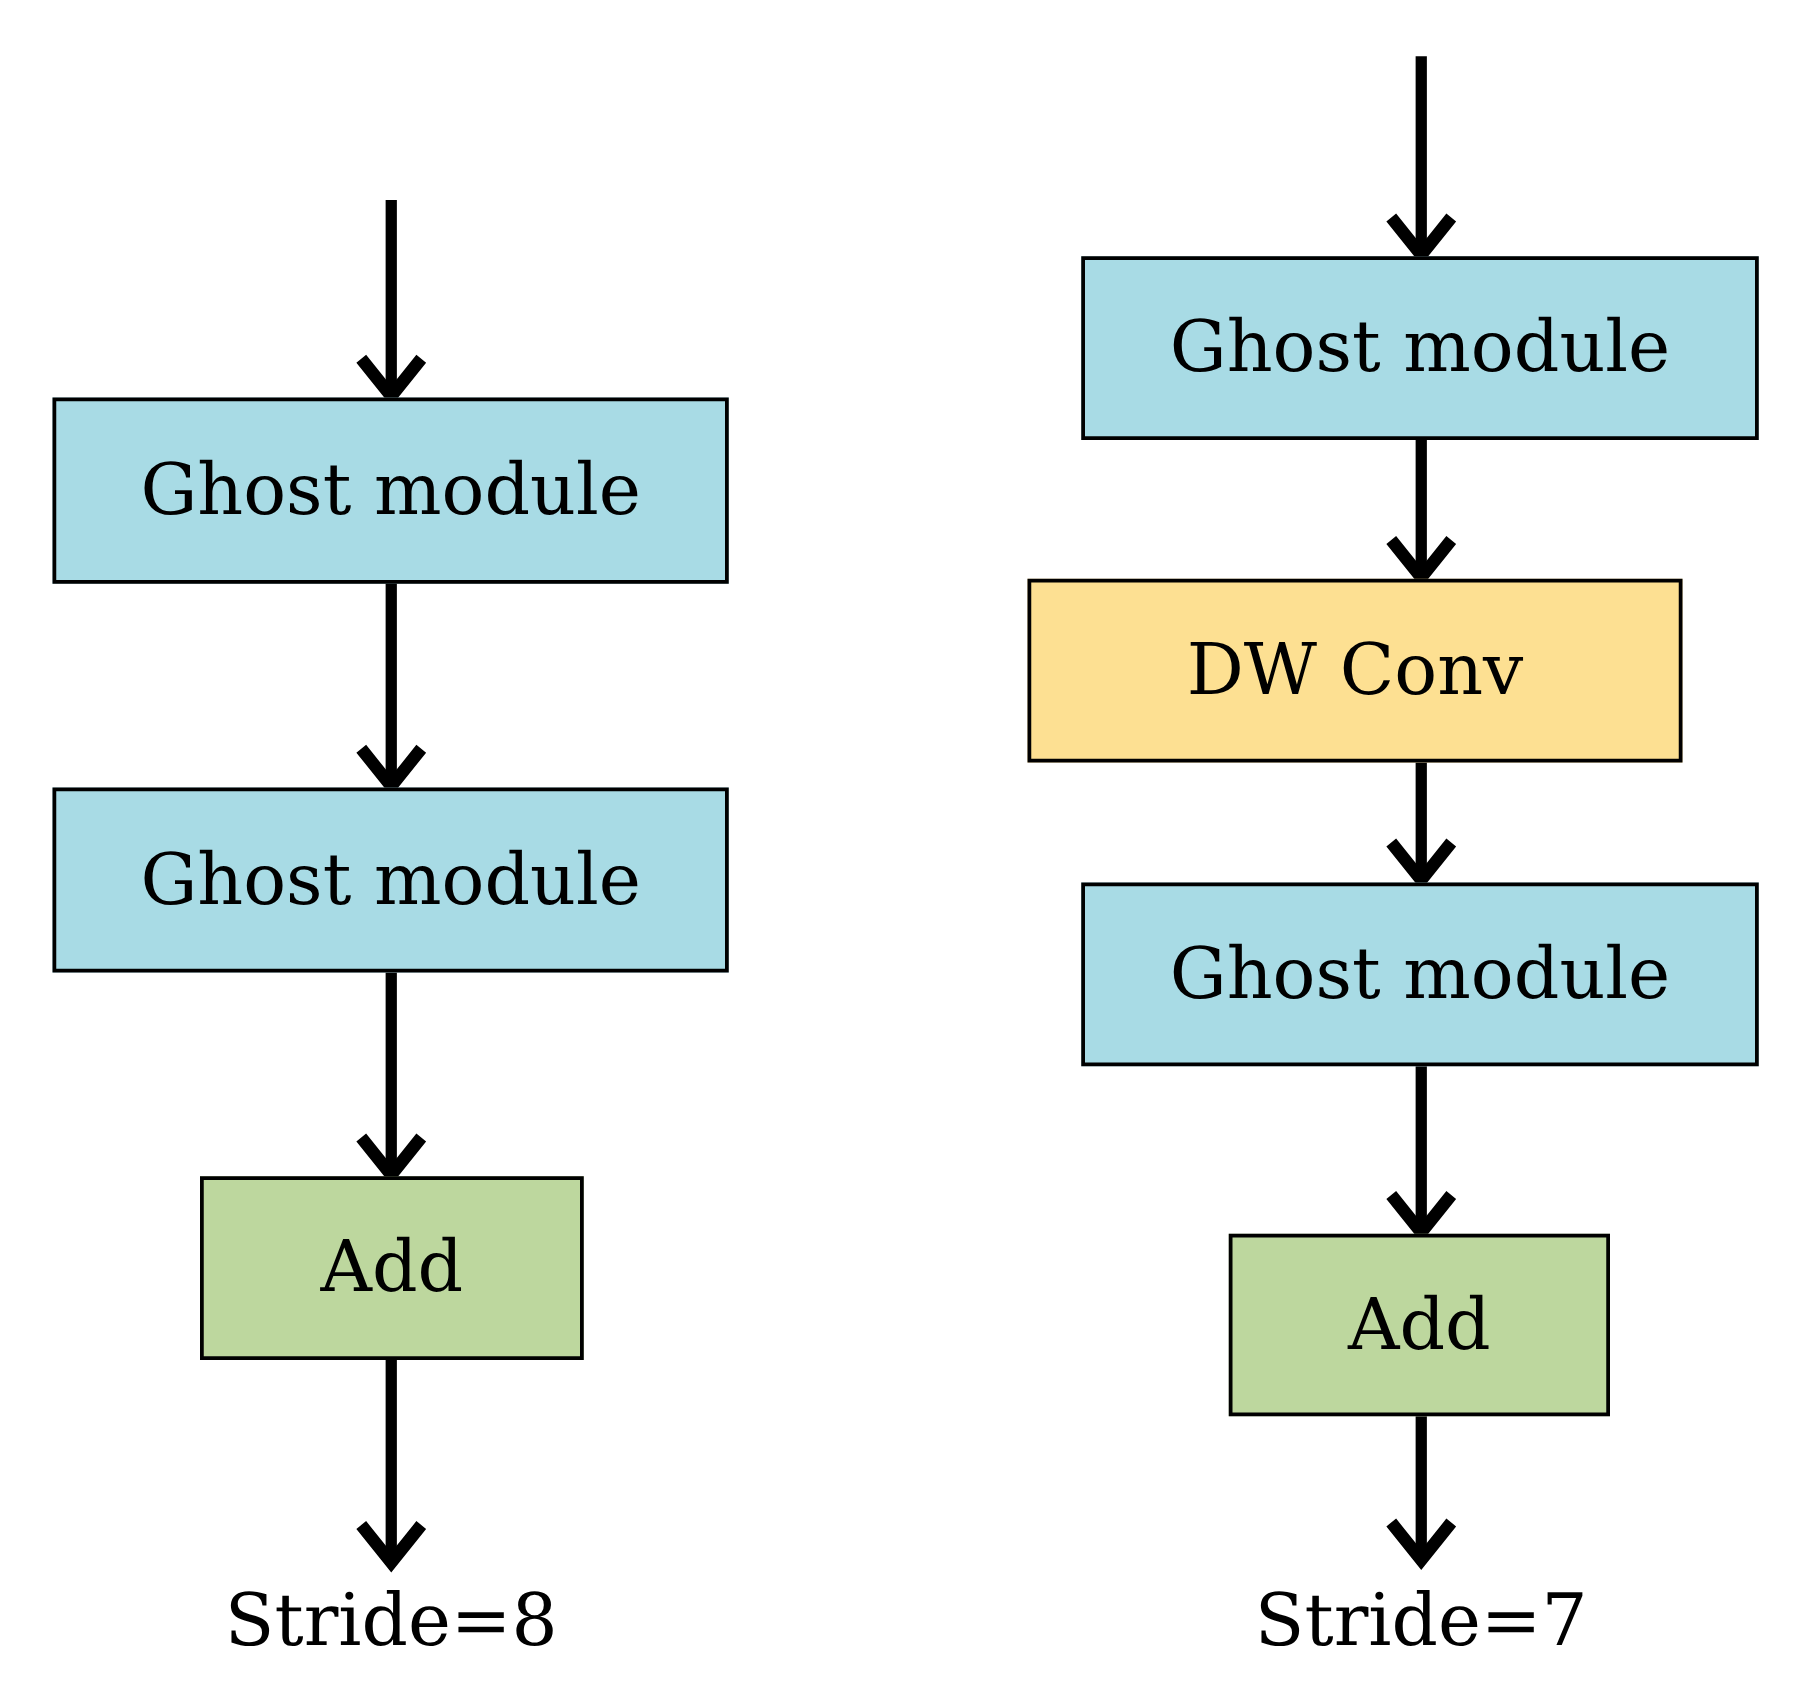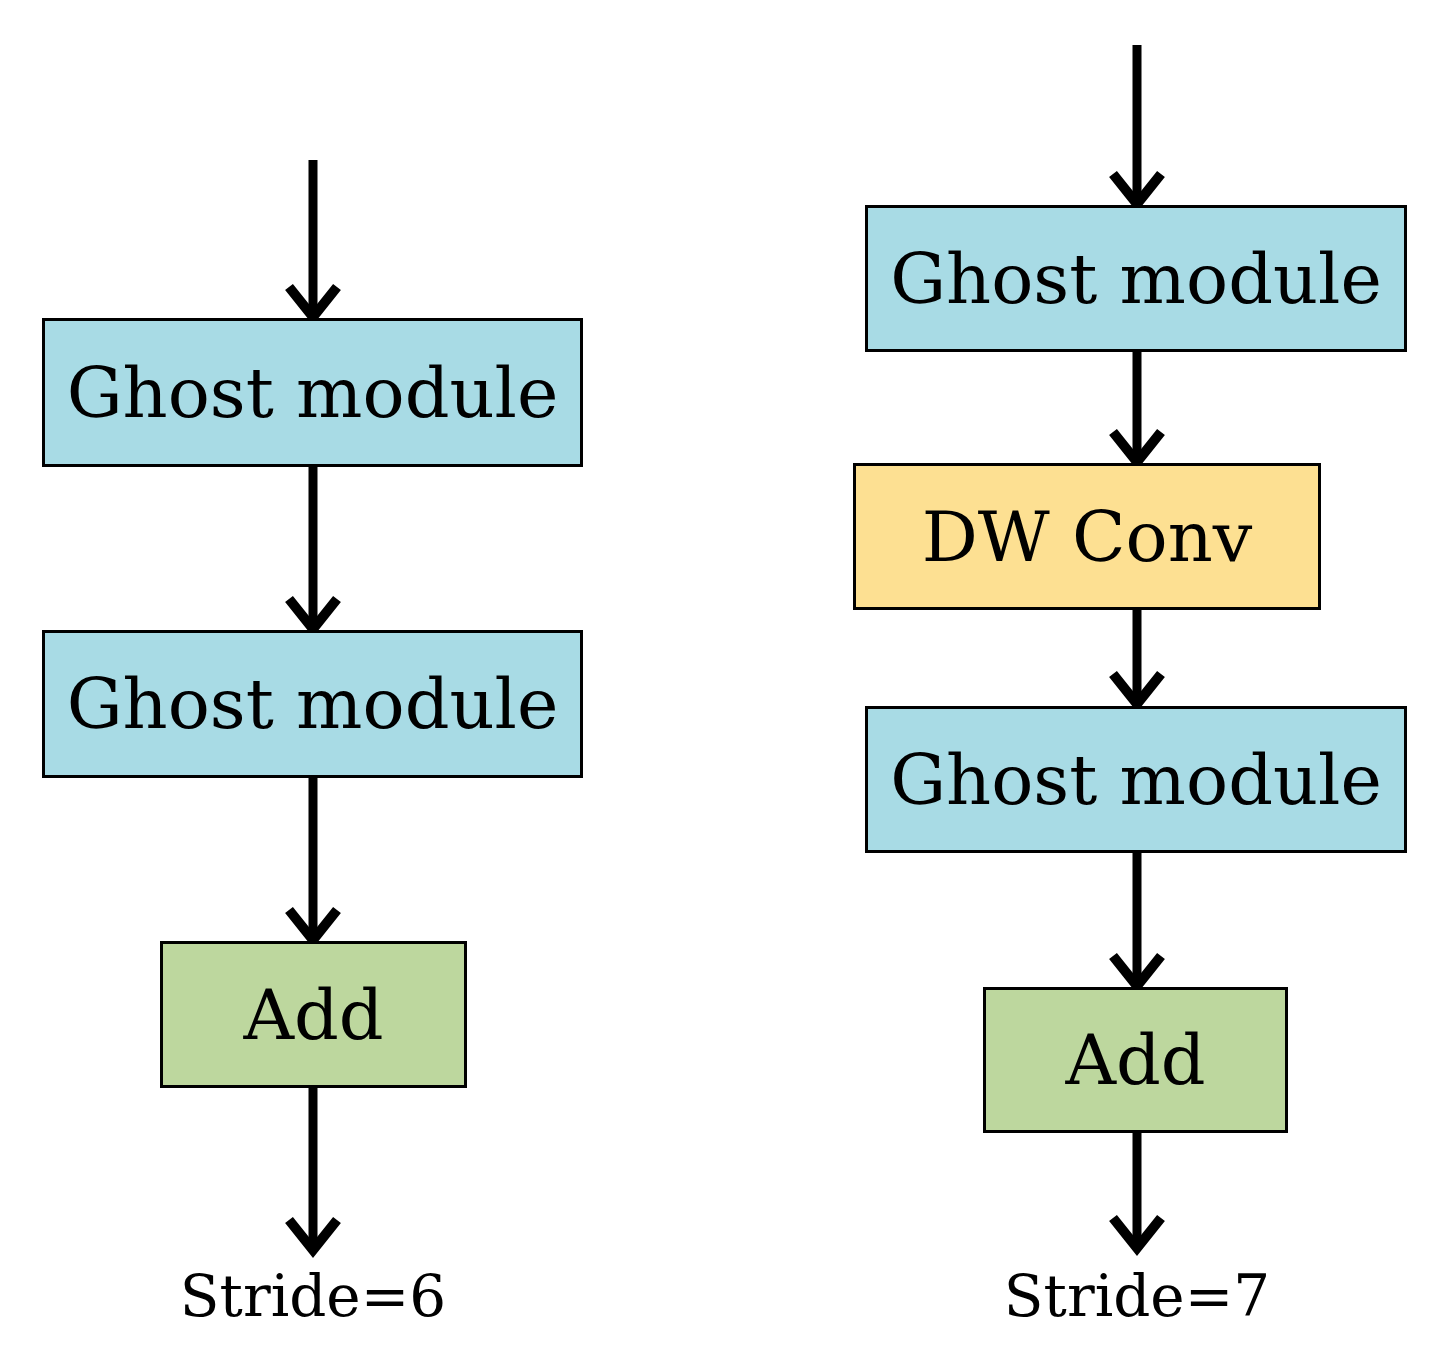--- a/index.html
+++ b/index.html
@@ -21,39 +21,39 @@
   }
   .arrows line { stroke-width: 9; }
   .arrows path { fill: none; stroke-width: 10; }
   .node {
     position: absolute;
     box-sizing: border-box;
     border: 3px solid #000000;
     display: flex;
     align-items: center;
     justify-content: center;
-    font-size: 70px;
+    font-size: 57px;
     line-height: 1;
     white-space: nowrap;
     text-align: right;
   }
   .caption {
     position: absolute;
     width: 500px;
     text-align: center;
     font-size: 58px;
     line-height: 1.2;
     white-space: nowrap;
   }
   
   .box-l1 { left: 42px;  top: 318px; width: 541px; height: 149px; }
   .box-l2 { left: 42px;  top: 630px; width: 541px; height: 148px; }
   .box-l3 { left: 160px; top: 941px; width: 307px; height: 147px; }
   .box-r1 { left: 865px; top: 205px; width: 542px; height: 147px; }
-  .box-r2 { left: 853px; top: 463px; width: 468px; height: 147px; }
+  .box-r2 { left: 822px; top: 463px; width: 524px; height: 147px; }
   .box-r3 { left: 865px; top: 706px; width: 542px; height: 147px; }
   .box-r4 { left: 983px; top: 987px; width: 305px; height: 146px; }
   .caption-left  { left: 63px;  top: 1262px; }
   .caption-right { left: 887px; top: 1262px; }
 </style>
 </head>
 <body>
 
 <div class="canvas">
 
@@ -97,21 +97,21 @@
       <path d="M 1113 1218 L 1137 1248 L 1161 1218"></path>
     </g>
   </svg>
 
   <div class="node box-l1" style="background-color: rgb(168, 219, 229);">Ghost module</div>
 
   <div class="node box-l2" style="background-color: rgb(168, 219, 229);">Ghost module</div>
 
   <div class="node box-l3" style="background-color: rgb(189, 215, 158);">Add</div>
 
-  <div class="caption caption-left">Stride=6</div>
+  <div class="caption caption-left">Stride=8</div>
 
   <div class="node box-r1" style="background-color: rgb(168, 219, 229);">Ghost module</div>
 
   <div class="node box-r2" style="background-color: rgb(253, 224, 146);">DW Conv</div>
 
   <div class="node box-r3" style="background-color: rgb(168, 219, 229);">Ghost module</div>
 
   <div class="node box-r4" style="background-color: rgb(189, 215, 158);">Add</div>
 
   <div class="caption caption-right">Stride=7</div>

